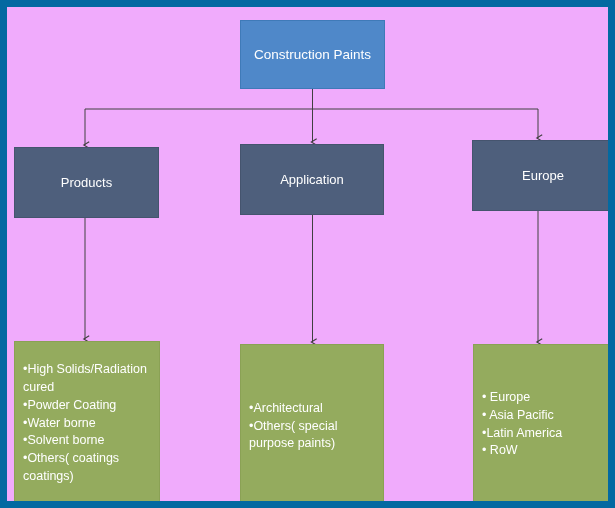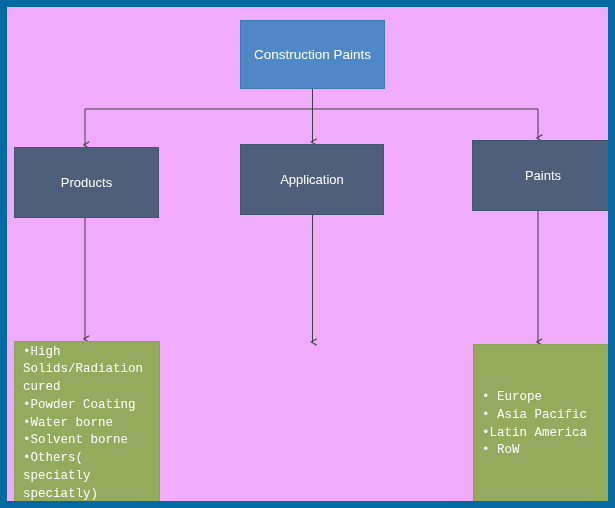--- a/index.html
+++ b/index.html
@@ -28,21 +28,20 @@
   }
   .box-center {
     align-items: center;
     justify-content: center;
     text-align: center;
   }
   .box-list {
     align-items: center;
     justify-content: flex-start;
     text-align: left;
-    font-family: Liberation Mono, monospace;
   }
   .root-box {
     background: #4f88c9;
     border: 1px solid #3f7ab8;
     font-size: 13.5px;
     line-height: 1.45;
   }
   .mid-box {
     background: #4e5f7c;
     border: 1px solid #45546e;
@@ -104,33 +103,39 @@
 
   <div class="box box-center mid-box" style="left:233px; top:137px; width:144px; height:71px;">
     <span>Application</span>
   </div>
 
   <div class="box box-center mid-box" style="left:7px; top:140px; width:145px; height:71px;">
     <span>Products</span>
   </div>
 
   <div class="box box-center mid-box" style="left:465px; top:133px; width:142px; height:71px;">
-    <span>Paints</span>
+    <span>Europe</span>
   </div>
 
   <div class="box box-list leaf-box" style="left:7px; top:334px; width:146px; height:165px;">
     <div class="leaf-inner">
       <div class="leaf-line">•High Solids/Radiation cured</div>
       <div class="leaf-line">•Powder Coating</div>
       <div class="leaf-line">•Water borne</div>
       <div class="leaf-line">•Solvent borne</div>
-      <div class="leaf-line">•Others( speciatly speciatly)</div>
+      <div class="leaf-line">•Others( coatings coatings)</div>
     </div>
   </div>
 
+  <div class="box box-list leaf-box" style="left:233px; top:337px; width:144px; height:165px;">
+    <div class="leaf-inner">
+      <div class="leaf-line">•Architectural</div>
+      <div class="leaf-line">•Others( special purpose paints)</div>
+    </div>
+  </div>
 
   <div class="box box-list leaf-box" style="left:466px; top:337px; width:142px; height:161px;">
     <div class="leaf-inner">
       <div class="leaf-line">• Europe</div>
       <div class="leaf-line">• Asia Pacific</div>
       <div class="leaf-line">•Latin America</div>
       <div class="leaf-line">• RoW</div>
     </div>
   </div>
 

